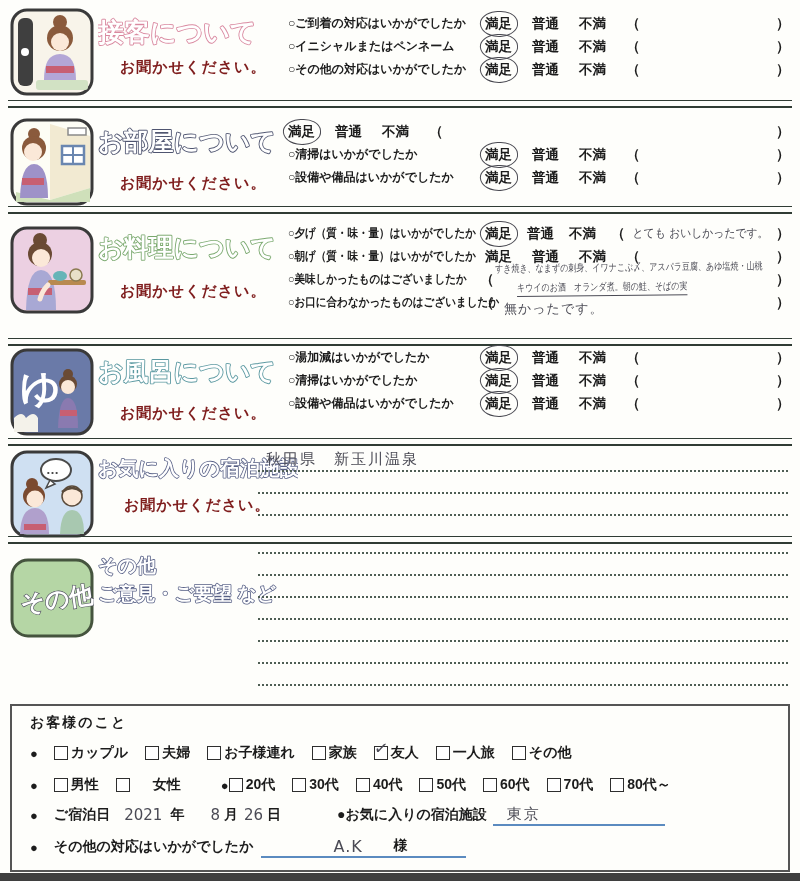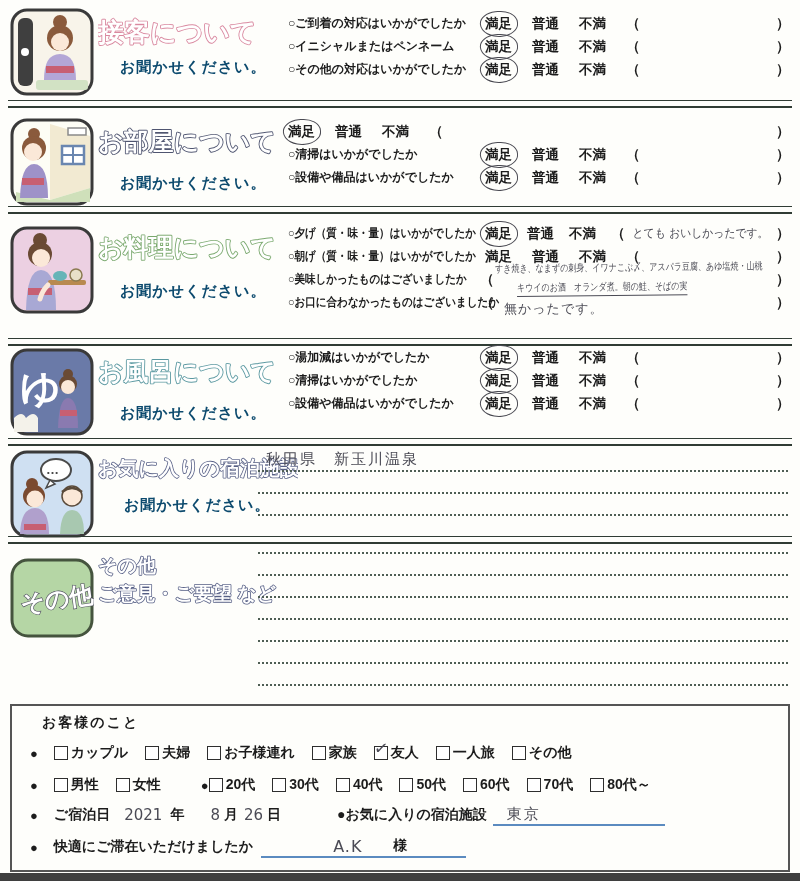--- a/index.html
+++ b/index.html
@@ -5,21 +5,21 @@
   html,body{margin:0;padding:0;background:#e9e9e9;}
   .page{position:relative;width:800px;height:881px;margin:0 auto;background:#fefefb;
         font-family:"Liberation Sans",sans-serif;overflow:hidden;color:#1c1c1c;}
   
   .sep{position:absolute;left:8px;right:8px;height:5px;
        border-top:1.5px solid #303c34;border-bottom:2.5px solid #303c34;}
   
   .sicon{position:absolute;left:10px;width:84px;}
   
   .titleblk{position:absolute;left:98px;width:195px;}
-  .subtitle{font-weight:700;font-size:15px;color:#0c4a6e;letter-spacing:1px;}
+  .subtitle{font-weight:700;font-size:15px;color:#7f1d1d;letter-spacing:1px;}
   
   .qcol{position:absolute;left:288px;right:10px;}
   .qrow{display:flex;align-items:center;height:23px;}
   .qtext{display:inline-block;width:197px;font-family:"Liberation Serif",serif;
          font-weight:700;font-size:12px;white-space:nowrap;overflow:visible;}
   .qtext.small{font-size:12px;transform:scaleX(0.88);transform-origin:left center;width:197px;}
   .rl{display:inline-block;width:34px;margin-right:13px;font-family:"Liberation Serif",serif;
       font-weight:700;font-size:13.5px;position:relative;text-align:left;}
   .circled::before{content:"";position:absolute;left:-5px;top:-4px;width:36px;height:24px;
       border:1.6px solid #4a4a52;border-radius:48% 55% 50% 60%;transform:rotate(-6deg);}
@@ -340,21 +340,21 @@
     <div class="dotline" style="height:20px;"></div>
     <div class="dotline" style="height:20px;"></div>
     <div class="dotline" style="height:20px;"></div>
     <div class="dotline" style="height:20px;"></div>
     <div class="dotline" style="height:20px;"></div>
     <div class="dotline" style="height:20px;"></div>
     <div class="dotline" style="height:20px;"></div>
   </div>
 
   <div class="custbox">
-    <div style="position:absolute;left:30px;top:8px;font-weight:700;font-size:14px;letter-spacing:2px;text-align:center;">お客様のこと</div>
+    <div style="position:absolute;left:18px;top:8px;font-weight:700;font-size:14px;letter-spacing:2px;text-align:center;">お客様のこと</div>
 
     <div class="crow" style="top:38px;">
       <span class="bullet">●</span>
       <span class="cb">
           <span class="box"></span>
           <span>カップル</span>
         </span>
       <span class="cb">
           <span class="box"></span>
           <span>夫婦</span>
@@ -380,21 +380,21 @@
           <span>その他</span>
         </span>
     </div>
 
     <div class="crow" style="top:70px;">
       <span class="bullet">●</span>
       <span class="cb">
           <span class="box"></span>
           <span>男性</span>
         </span>
-      <span class="cb" style="margin-right:40px;">
+      <span class="cb" style="margin-right:40px;gap:20px;">
           <span class="box"></span>
           <span>女性</span>
         </span>
       <span class="bullet" style="margin-right:0;">●</span>
       <span class="cb">
           <span class="box"></span>
           <span>20代</span>
         </span>
       <span class="cb">
           <span class="box"></span>
@@ -432,21 +432,21 @@
       <span class="hand" style="margin:0 4px 0 6px;font-size:15px;">26</span>
       <span>日</span>
       <span style="margin-left:56px;">●お気に入りの宿泊施設</span>
       <span class="uline" style="width:172px;margin-left:6px;">
         <span class="hand" style="position:absolute;left:14px;bottom:0;font-size:15px;letter-spacing:2px;">東京</span>
       </span>
     </div>
 
     <div class="crow" style="top:130px;">
       <span class="bullet">●</span>
-      <span>快適にご滞在いただけましたか</span>
+      <span>その他の対応はいかがでしたか</span>
       <span class="uline" style="width:205px;margin-left:8px;">
         <span class="hand" style="position:absolute;left:72px;bottom:0;font-size:16px;letter-spacing:1px;">A.K</span>
         <span style="position:absolute;left:132px;bottom:1px;font-weight:700;font-size:14px;">様</span>
       </span>
     </div>
   </div>
 
   <div class="scan-edge"></div>
 </div>
 

